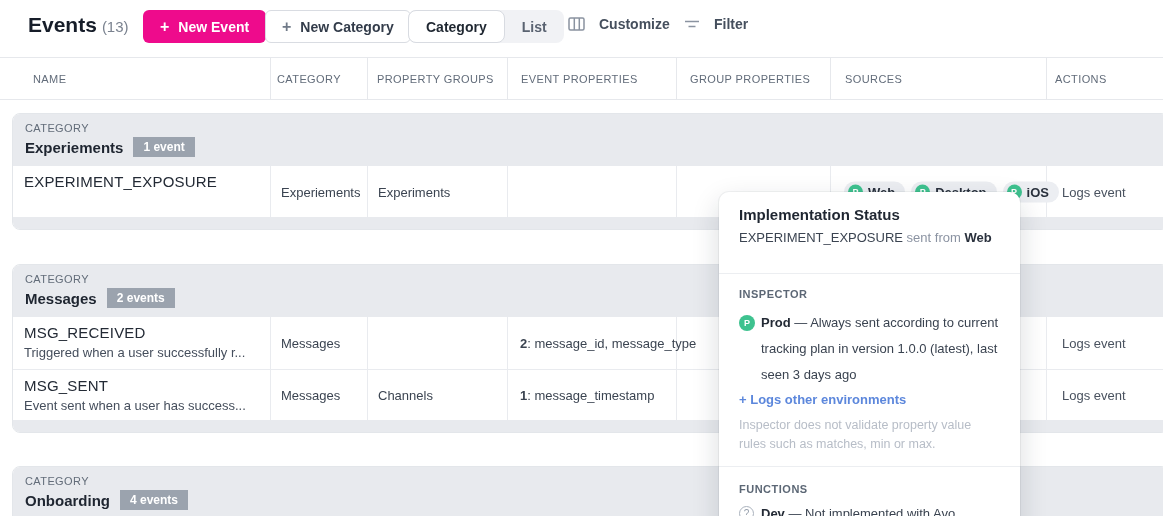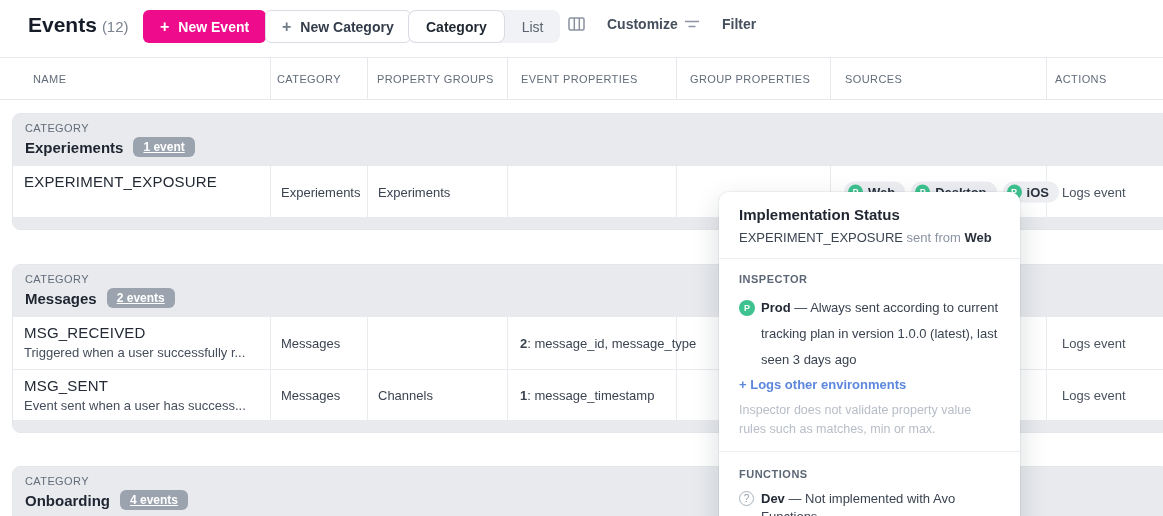--- a/index.html
+++ b/index.html
@@ -13,41 +13,41 @@
          font-size:14px; font-weight:700; cursor:pointer; border:none; }
   .btn-pink { position:absolute; left:143px; top:10px; background:#EE0B8C; color:#fff; padding:0 17px; }
   .btn-outline { position:absolute; left:265px; top:10px; background:#fff; color:#333C4A;
          border:1px solid #D9DCE2; padding:0 16px; font-weight:600; }
   .plus { font-size:16px; font-weight:600; line-height:1; }
   .btn-outline .plus { color:#707A88; }
   .seg { position:absolute; left:408px; top:10px; height:33px; background:#F1F2F5;
          border-radius:8px; display:flex; align-items:stretch; }
   .seg-on { background:#fff; border:1px solid #D8DBE1; border-radius:8px; font-weight:700;
          font-size:14px; color:#1F2731; display:flex; align-items:center; padding:0 17px; }
-  .seg-off { display:flex; align-items:center; padding:0 17px; font-size:14px; color:#5A6371; cursor:pointer; }
-  .tool { position:absolute; top:16px; display:flex; align-items:center; gap:22px; font-size:14px;
+  .seg-off { display:flex; align-items:center; padding:0 17px; font-size:14px; color:#5A6371; cursor:pointer;font-weight:bold; }
+  .tool { position:absolute; top:16px; display:flex; align-items:center; gap:14px; font-size:14px;
          font-weight:600; color:#454F5D; background:none; border:none; cursor:pointer; }
   .tool svg { display:block; }
 
   
   .thead { position:absolute; top:57px; left:0; width:1163px; height:43px;
            border-top:1px solid #E6E8EC; border-bottom:1px solid #E6E8EC; }
   .th { position:absolute; top:50%; transform:translateY(-50%); font-size:11px;
         color:#626C7A; letter-spacing:.4px; white-space:nowrap; }
   .vl { position:absolute; top:0; bottom:0; width:1px; background:#E6E8EC; }
 
   
   .card { position:absolute; left:12px; width:1157px; background:#fff;
           border:1px solid #E3E6EA; border-radius:8px; }
   .card-head { background:#E8EAEE; border-radius:7px 7px 0 0; padding:8px 12px 9px; cursor:pointer; }
   .cat-label { font-size:11px; color:#626C79; letter-spacing:.4px; }
   .cat-line { display:flex; align-items:center; gap:10px; margin-top:3px; }
   .cat-name { font-size:15px; font-weight:700; color:#1E2530; }
   .pill-count { background:#9BA3AE; color:#fff; font-size:12px; font-weight:700;
-                border-radius:6px; padding:2px 10px; line-height:16px;text-decoration:underline; }
+                border-radius:0; padding:2px 10px; line-height:16px; }
   .card-foot { height:12px; background:#E8EAEE; border-radius:0 0 7px 7px; }
   .trow { position:relative; height:51px; background:#fff; cursor:pointer; }
   .trow + .trow { border-top:1px solid #E9EBEF; }
   .rvl { position:absolute; top:0; bottom:0; width:1px; background:#E9EBEF; }
   .rvl1{left:257px}.rvl2{left:354px}.rvl3{left:494px}.rvl4{left:663px}.rvl5{left:817px}.rvl6{left:1033px}
   .cell-name { position:absolute; left:11px; top:7px; }
   .ev-name { font-size:15px; color:#232A35; letter-spacing:.2px; }
   .ev-desc { font-size:13px; color:#454E5C; margin-top:4px; }
   .cell { position:absolute; top:50%; transform:translateY(-50%); font-size:13px;
           color:#3B московkих; color:#3B4451; white-space:nowrap; }
@@ -56,42 +56,42 @@
   .src-pill { display:flex; align-items:center; gap:5px; background:#ECEEF2; border-radius:11px;
               padding:3px 10px 3px 4px; font-size:13px; font-weight:600; color:#2A313D; }
   .pgreen { width:15px; height:15px; border-radius:50%; background:#3EC28F; color:#fff;
             font-size:9px; font-weight:700; display:flex; align-items:center;
             justify-content:center; flex:0 0 15px; }
 
   
   .popover { position:absolute; left:719px; top:192px; width:301px; height:560px; background:#fff;
              border-radius:10px; z-index:10;
              box-shadow:0 0 0 1px rgba(20,30,45,.05), 0 10px 28px rgba(20,30,45,.16); }
-  .pop-head { padding:14px 20px 13px; border-bottom:1px solid #ECEEF1; }
+  .pop-head { padding:14px 20px 28px; border-bottom:1px solid #ECEEF1; }
   .pop-title { font-size:15px; font-weight:700; color:#1F2631; }
   .pop-sub { margin-top:7px; font-size:13px; }
   .sub-ev { color:#3B4451; } .sub-mid { color:#8B93A2; } .sub-src { font-weight:700; color:#2A313D; }
   .pop-sec { padding:14px 20px 12px; }
   .pop-sec.functions { border-top:1px solid #ECEEF1; padding:16px 20px; }
   .sec-label { font-size:11px; font-weight:700; color:#5C6775; letter-spacing:.5px; }
   .env-row { position:relative; margin-top:10px; padding-left:22px; font-size:13px;
              color:#3A4350; line-height:26px; }
   .env-row .envicon { position:absolute; left:0; top:5px; }
   .env-b { font-weight:700; color:#232A35; }
   .pop-link { margin-top:1px; font-size:13px; font-weight:600; color:#5C87DC; line-height:22px; cursor:pointer; }
   .disclaimer { margin-top:5px; font-size:12.5px; color:#B7BDC7; line-height:19px; }
   .q-icon { width:15px; height:15px; border-radius:50%; border:1px solid #AAB2BD; color:#949DAA;
             font-size:10px; display:flex; align-items:center; justify-content:center; }
   .fn-row { line-height:18px; }
 </style>
 </head>
 <body>
 
 <div class="page-title">
-  <span>Events</span><span class="page-count">(12)</span>
+  <span>Events</span><span class="page-count">(13)</span>
 </div>
 
 <button class="btn btn-pink">
   <span class="plus">+</span>
   <span>New Event</span>
 </button>
 
 <button class="btn btn-outline">
   <span class="plus">+</span>
   <span>New Category</span>

